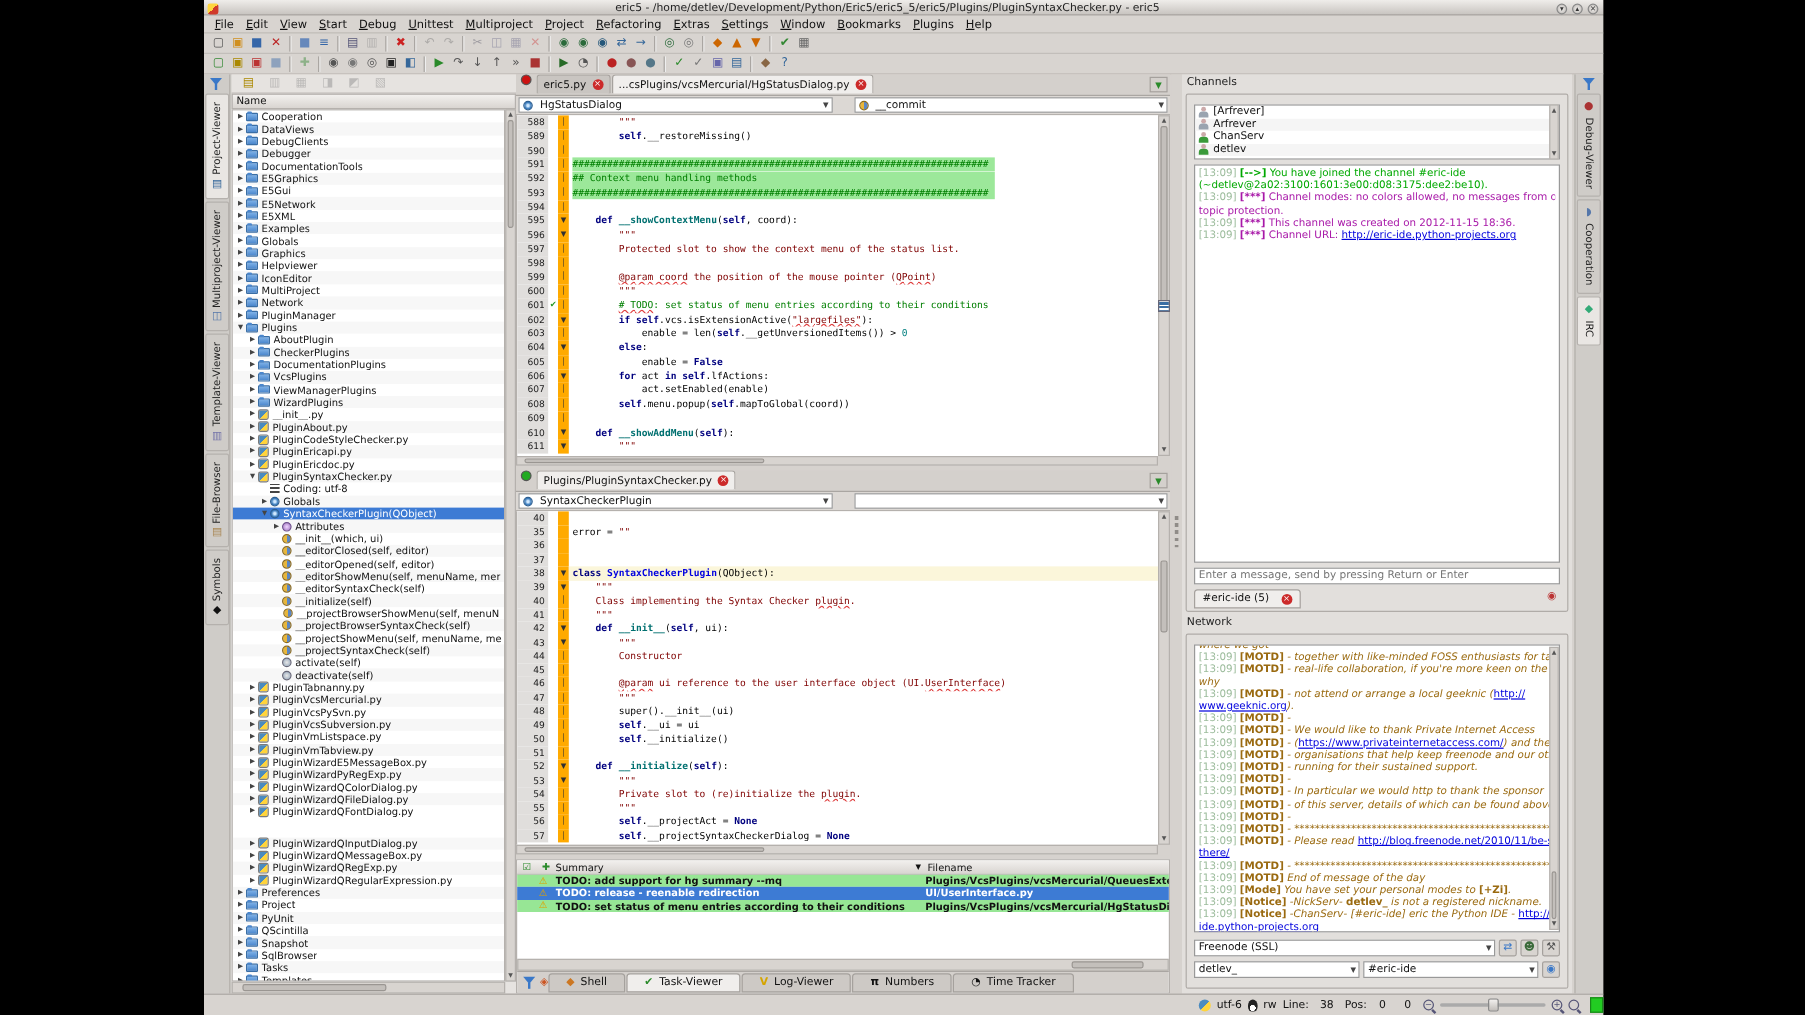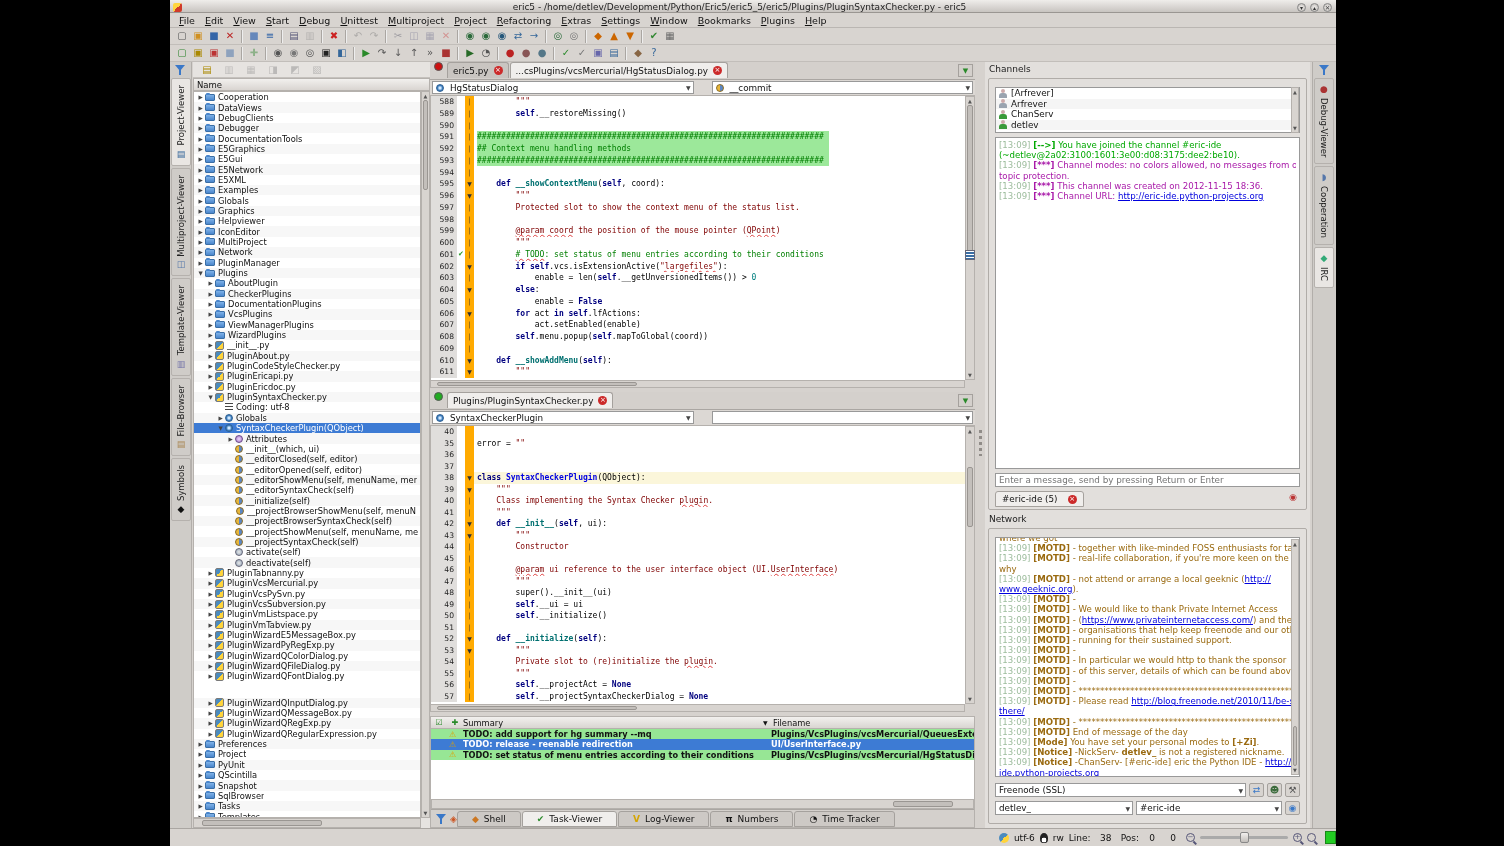--- a/index.html
+++ b/index.html
@@ -118,21 +118,21 @@
   #users{position:absolute;left:6px;right:6px;top:8px;height:46px;background:#fff;border:1px solid #999;overflow:hidden;}
   .urow{display:flex;align-items:center;height:10.5px;gap:4px;padding-left:3px;font-size:8.8px;}
   .urow:nth-child(even){background:#f5f5f5;}
   .person{width:8px;height:9px;position:relative;flex:none;}
   .person:before{content:"";position:absolute;left:2px;top:0;width:4px;height:4px;border-radius:50%;background:#caa;}
   .person:after{content:"";position:absolute;left:0;top:4px;width:8px;height:5px;border-radius:3px 3px 0 0;background:currentColor;}
   #chatbox{position:absolute;left:6px;right:6px;top:58px;height:332px;background:#fff;border:1px solid #999;overflow:hidden;padding:2px 3px;}
   .irc-line{font-size:8.6px;line-height:10.2px;white-space:nowrap;overflow:hidden;}
   .ts{color:#9cbc9c;} .grn{color:#00a800;} .grnb{color:#00a800;font-weight:bold;}
   .pur{color:#a818a8;} .purb{color:#a818a8;font-weight:bold;}
-  .mot{color:#9a6a10;} .motb{color:#9a6a10;font-weight:bold;}
+  .mot{color:#9a6a10;font-style:italic;} .motb{color:#9a6a10;font-weight:bold;}
   .lnk{color:#0000dd;text-decoration:underline;}
   #msg-input{position:absolute;left:6px;right:6px;top:394px;height:14px;border:1px solid #999;background:#fff;font-size:8.8px;padding:0 3px;font-family:"DejaVu Sans",sans-serif;}
   #chan-tabrow{position:absolute;left:6px;right:6px;top:411px;height:17px;display:flex;align-items:flex-end;}
   .ctab{height:16px;background:#f0eeec;border:1px solid #a5a19d;border-radius:3px 3px 0 0;display:flex;align-items:center;padding:0 6px;gap:5px;font-size:8.8px;}
   #leave-btn{position:absolute;right:0;bottom:2px;width:14px;height:13px;font-size:9px;color:#b33;text-align:center;}
   #netbox{position:absolute;left:6px;right:6px;top:8px;height:240px;background:#fff;border:1px solid #999;overflow:hidden;padding:0 3px;}
   .irow{position:absolute;display:flex;align-items:center;}
   .mini-btn{width:15px;height:14px;border:1px solid #a5a19d;background:#d8d4d0;border-radius:2px;text-align:center;font-size:9px;line-height:13px;}
   
   #statusbar{position:absolute;left:0;right:0;bottom:0;height:18px;background:#d8d4d0;border-top:1px solid #aaa6a2;display:flex;align-items:center;font-size:9px;gap:5px;padding-left:6px;}

